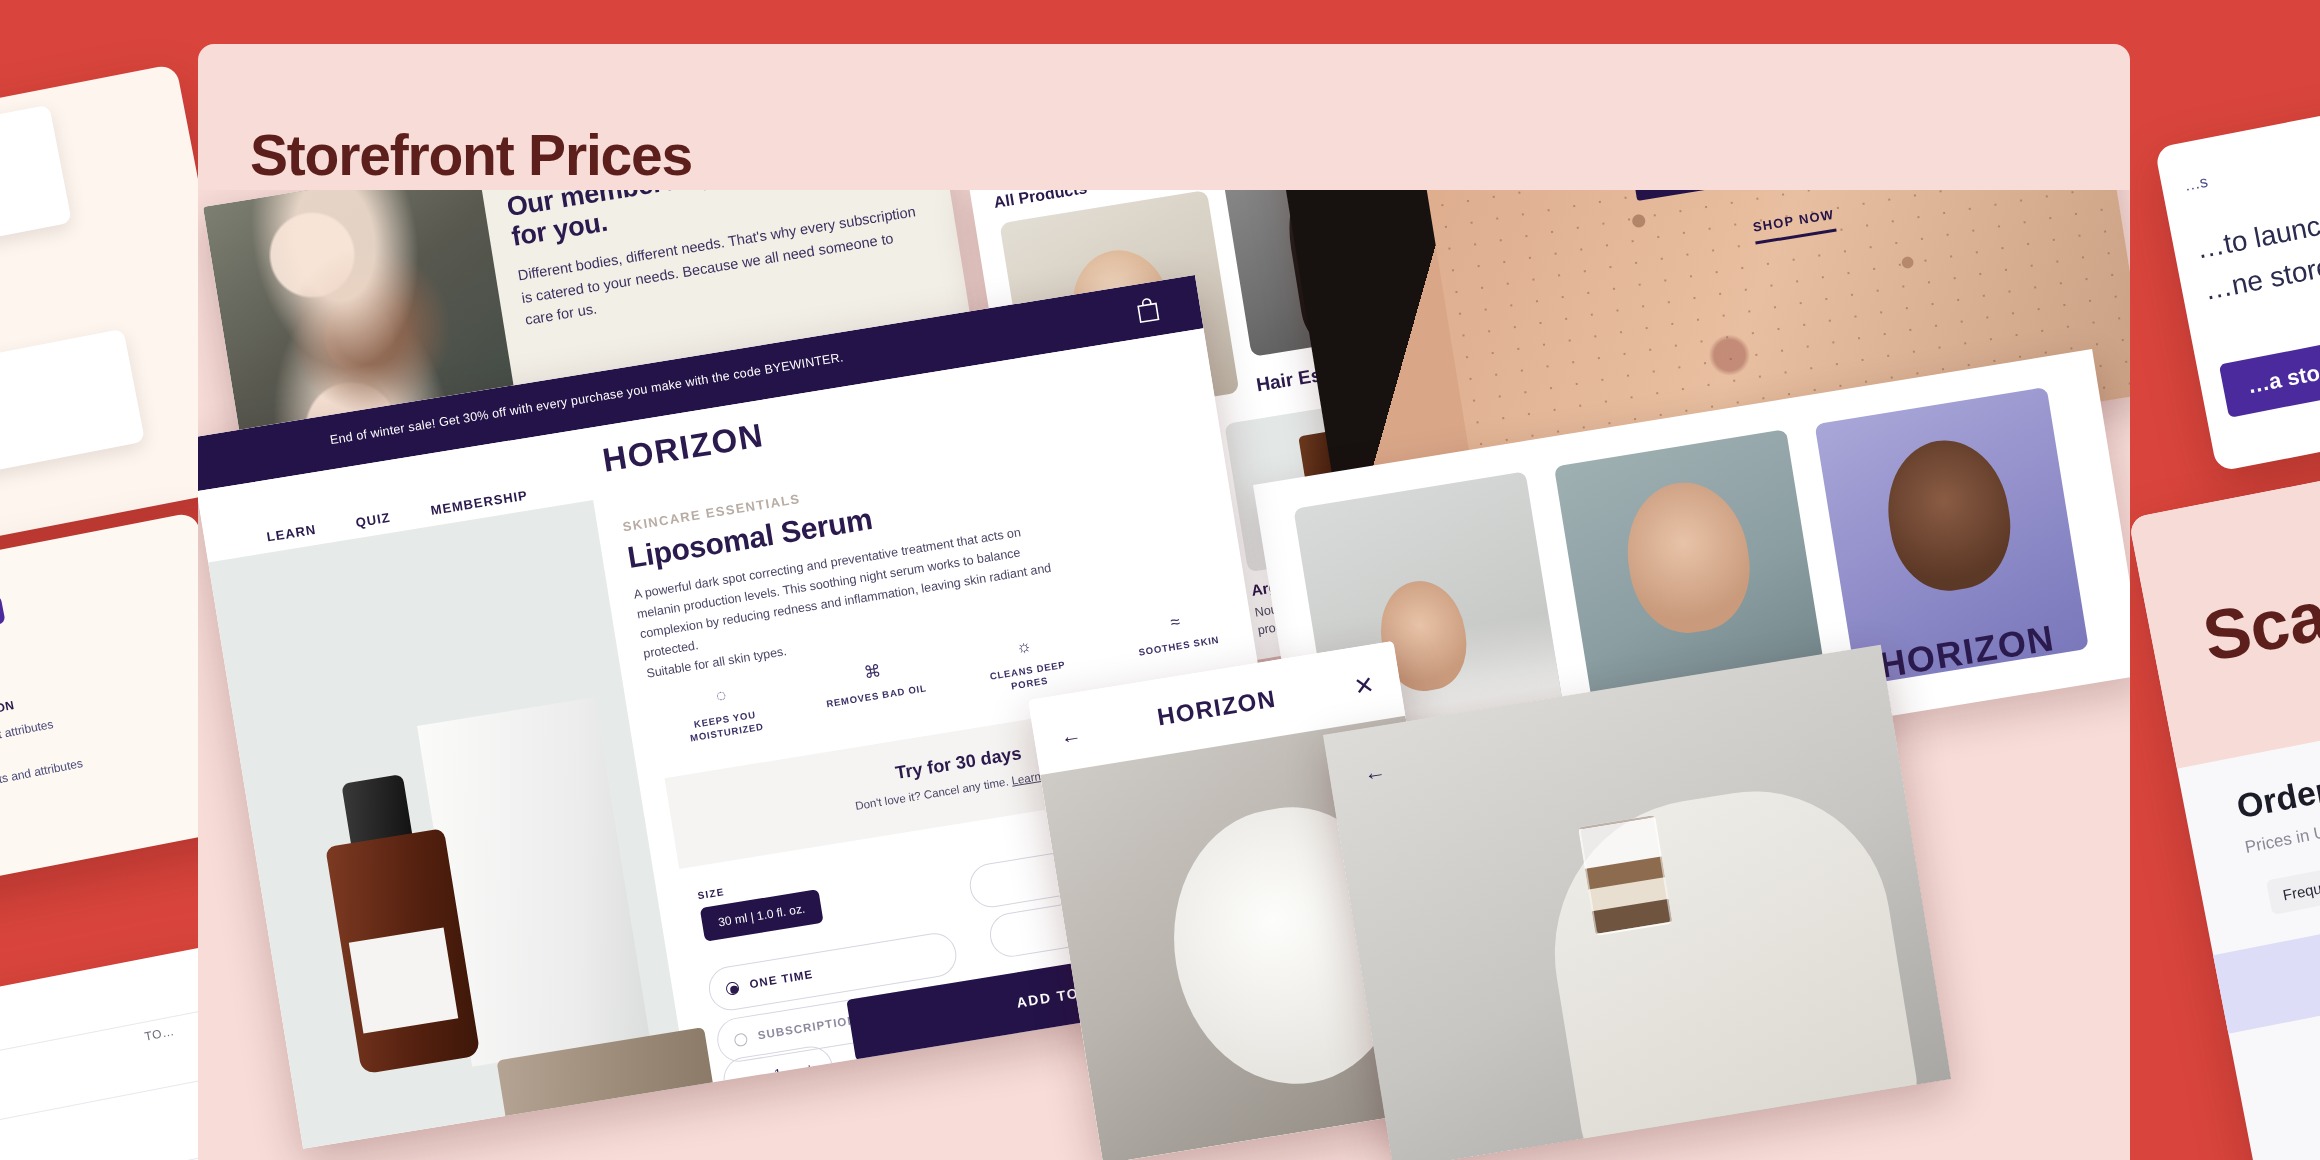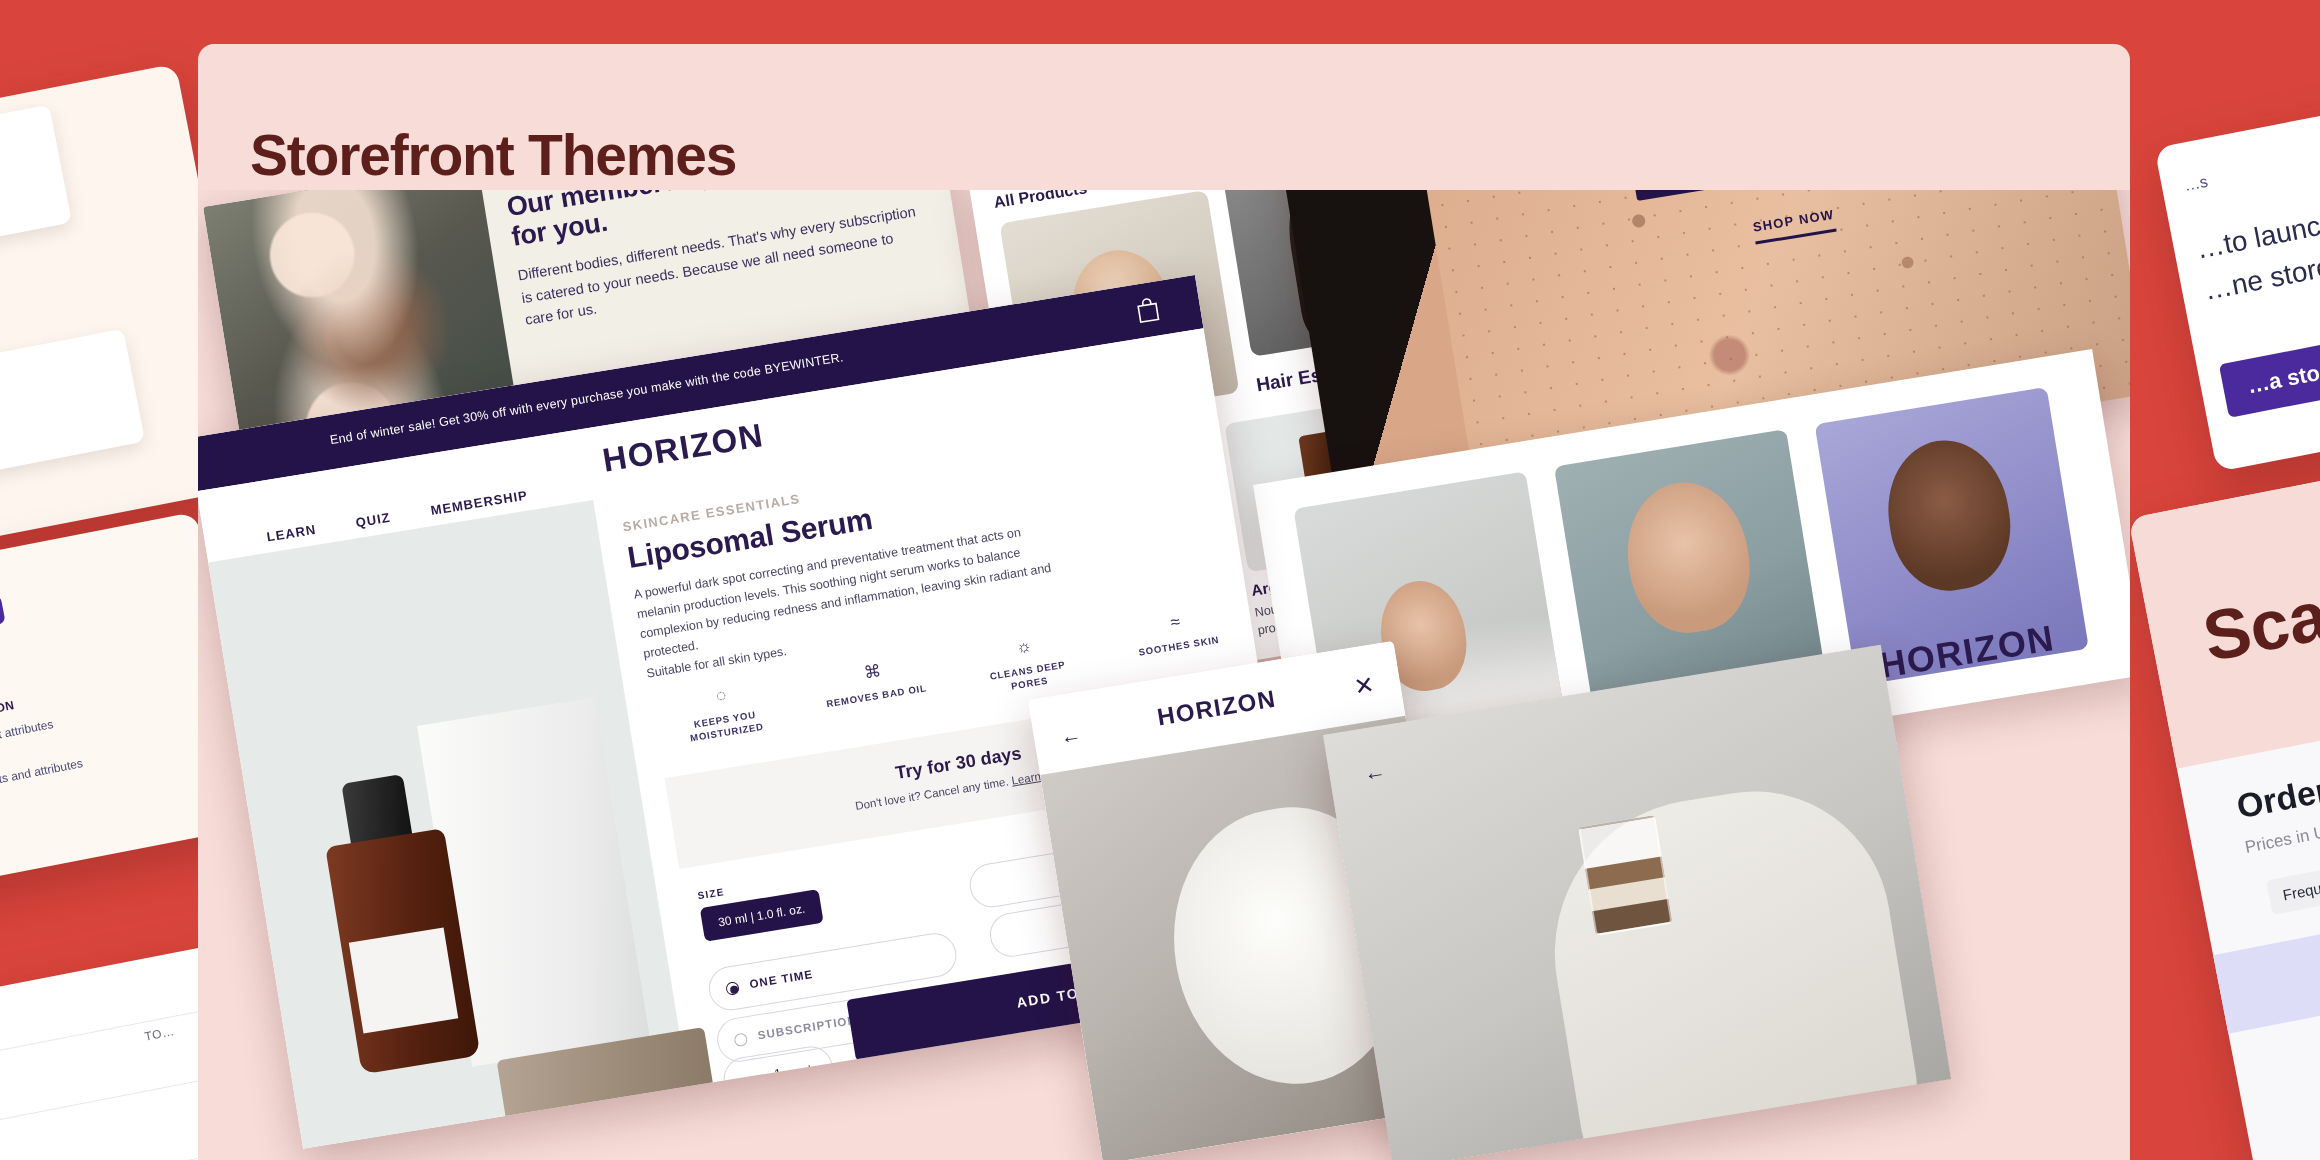--- a/index.html
+++ b/index.html
@@ -280,21 +280,21 @@
     <div class="hd"></div>
     <div style="position:absolute; left:52px; top:92px; font-size:70px; font-weight:700; color:#5c1f1c;">Sca…</div>
     <div style="position:absolute; left:52px; top:285px; font-size:34px; font-weight:700; color:#1c1c28;">Orders</div>
     <div style="position:absolute; left:52px; top:336px; font-size:17px; color:#8a8a96;">Prices in US…</div>
     <div style="position:absolute; left:66px; top:382px; font-size:15px; color:#2a2a3a; background:#efeff2; padding:9px 14px; border-radius:6px;">Frequent b…</div>
     <div style="position:absolute; left:-10px; top:445px; width:165px; height:80px; background:#ddddf8; border-radius:10px;"></div>
 
   </div>
 
   <div class="panel">
-    <div class="panel-title">Storefront Themes</div>
+    <div class="panel-title">Storefront Prices</div>
   </div>
 
   <div class="collage">
 
     <div class="memb">
       <div class="photo"></div>
       <div class="copy">
         <h3><span>Our membership,</span><br><span>for you.</span></h3>
         <p>Different bodies, different needs. That's why every subscription is catered to your needs. Because we all need someone to care for us.</p>
       </div>

